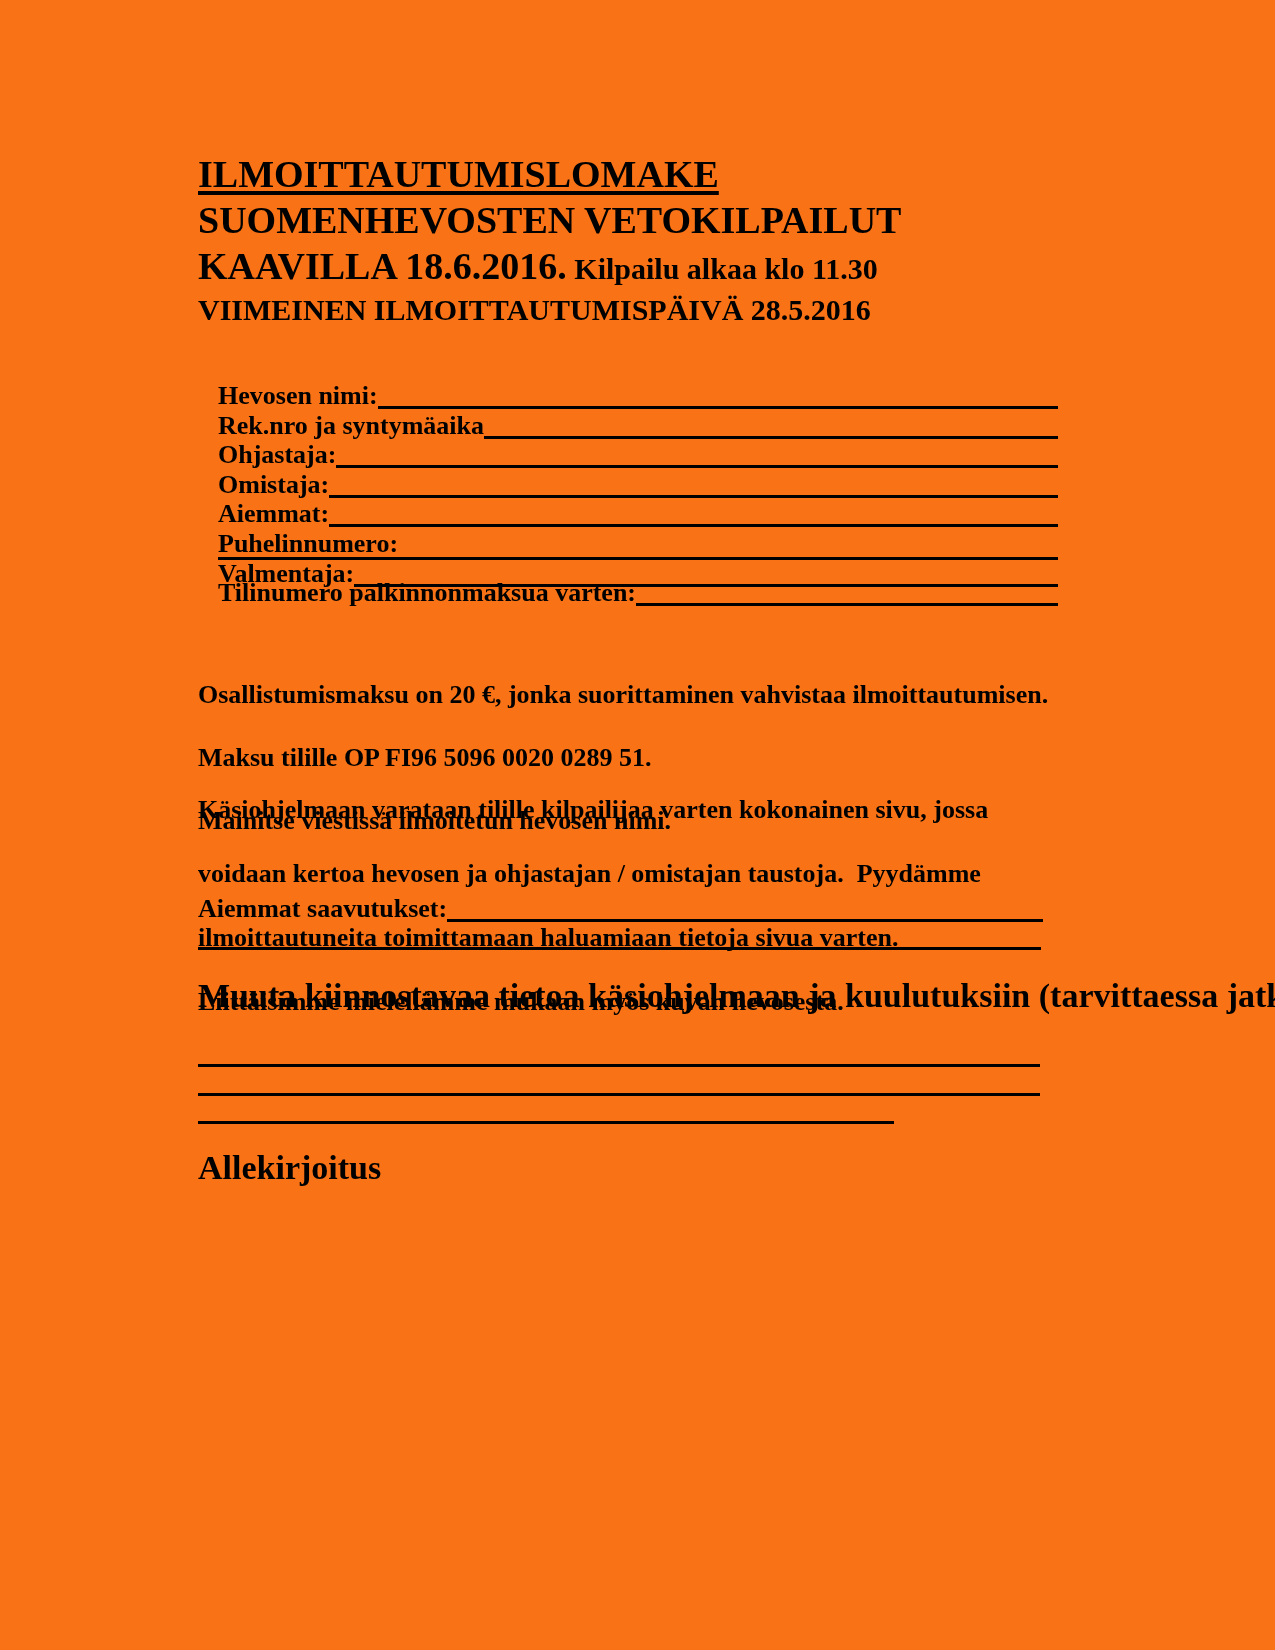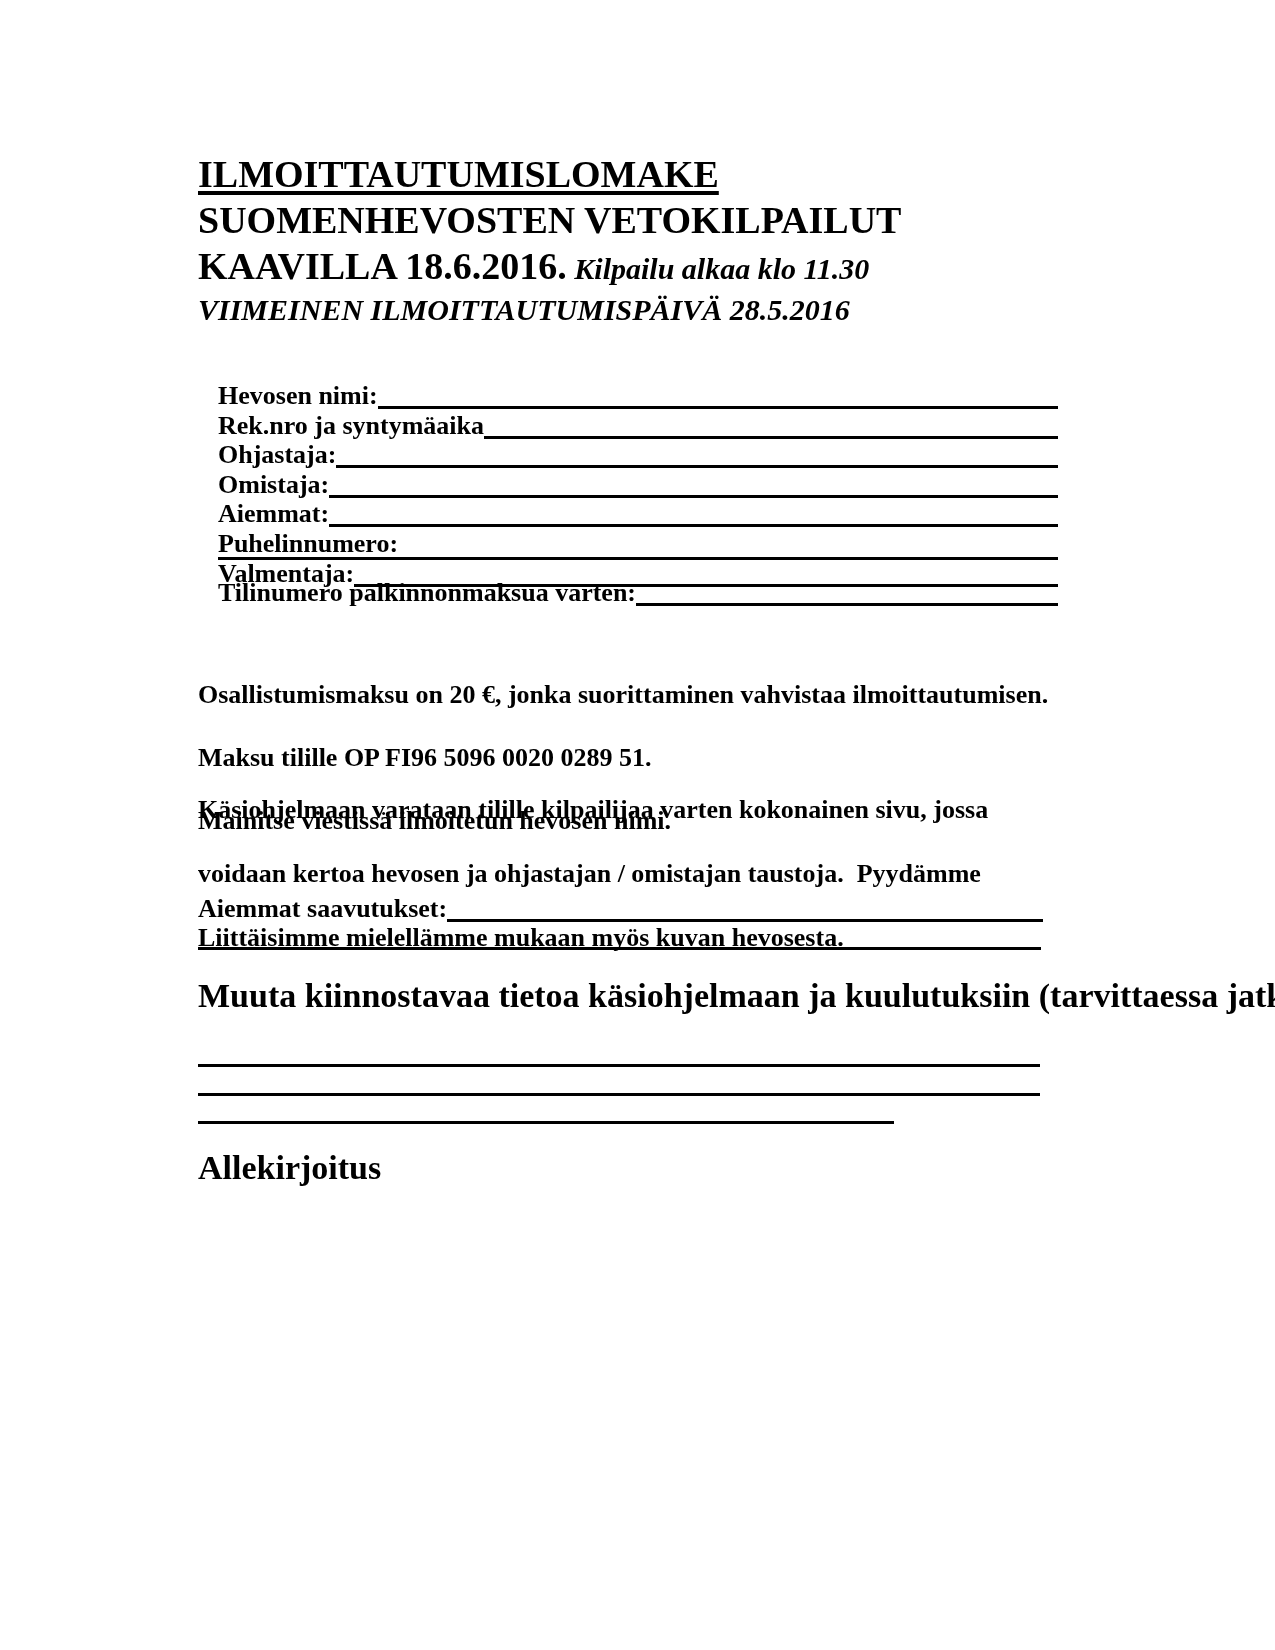--- a/index.html
+++ b/index.html
@@ -1,28 +1,28 @@
 <!DOCTYPE html>
 <html><head>
 <meta charset="utf-8">
 <style>
   html,body{margin:0;padding:0;background:#e8e8e8;}
   .page{
     position:relative;
     width:1275px;height:1650px;
-    background:#ffffff;
+    background:#f97316;
     font-family:"Liberation Serif","DejaVu Serif",serif;
     font-weight:700;
     color:#000;
     overflow:hidden;
   }
   .abs{position:absolute;left:198px;white-space:pre;}
   
   .t-big{font-size:38px;line-height:1;}
-  .t-mid{font-size:30px;line-height:1;font-style:italic;}
+  .t-mid{font-size:30px;line-height:1;}
   .t-underline{
     text-decoration:underline;
     text-decoration-thickness:4px;
     text-underline-offset:4px;
   }
   #title1{top:155px;}
   #title2{top:201px;}
   #title3{top:247px;}
   #title4{top:295px;}
   
@@ -106,20 +106,21 @@
 
   <div class="abs" id="payment-para">
     <div class="pline">Osallistumismaksu on 20 €, jonka suorittaminen vahvistaa ilmoittautumisen.</div>
     <div class="pline">Maksu tilille OP FI96 5096 0020 0289 51.</div>
     <div class="pline">Mainitse viestissä ilmoitetun hevosen nimi.</div>
   </div>
 
   <div class="abs" id="program-para">
     <div class="pline">Käsiohjelmaan varataan tilille kilpailijaa varten kokonainen sivu, jossa</div>
     <div class="pline">voidaan kertoa hevosen ja ohjastajan / omistajan taustoja.  Pyydämme</div>
+    <div class="pline">ilmoittautuneita toimittamaan haluamiaan tietoja sivua varten.</div>
     <div class="pline">Liittäisimme mielellämme mukaan myös kuvan hevosesta.</div>
   </div>
 
   <div class="abs field-row" id="achievements-row">
     <span class="label">Aiemmat saavutukset:</span>
     <span class="fill-line"></span>
   </div>
   <div class="uline" id="uline-a"></div>
 
   <div class="abs body-line" id="extra-line1">Muuta kiinnostavaa tietoa käsiohjelmaan ja kuulutuksiin (tarvittaessa jatka</div>

